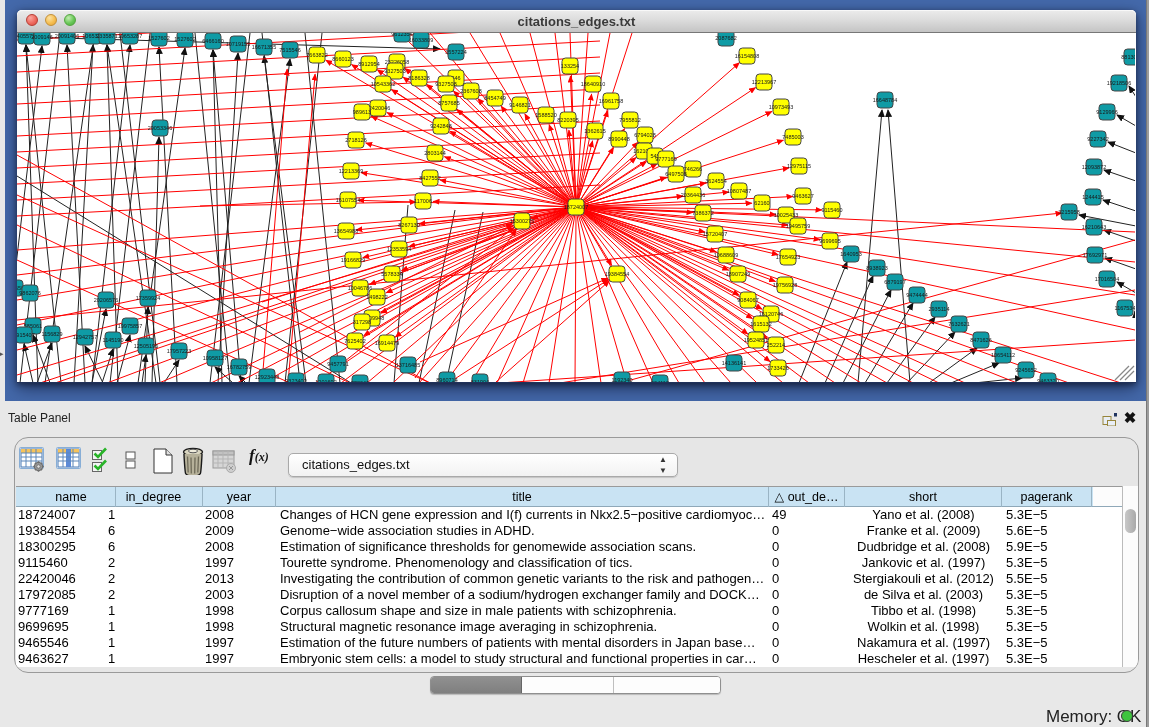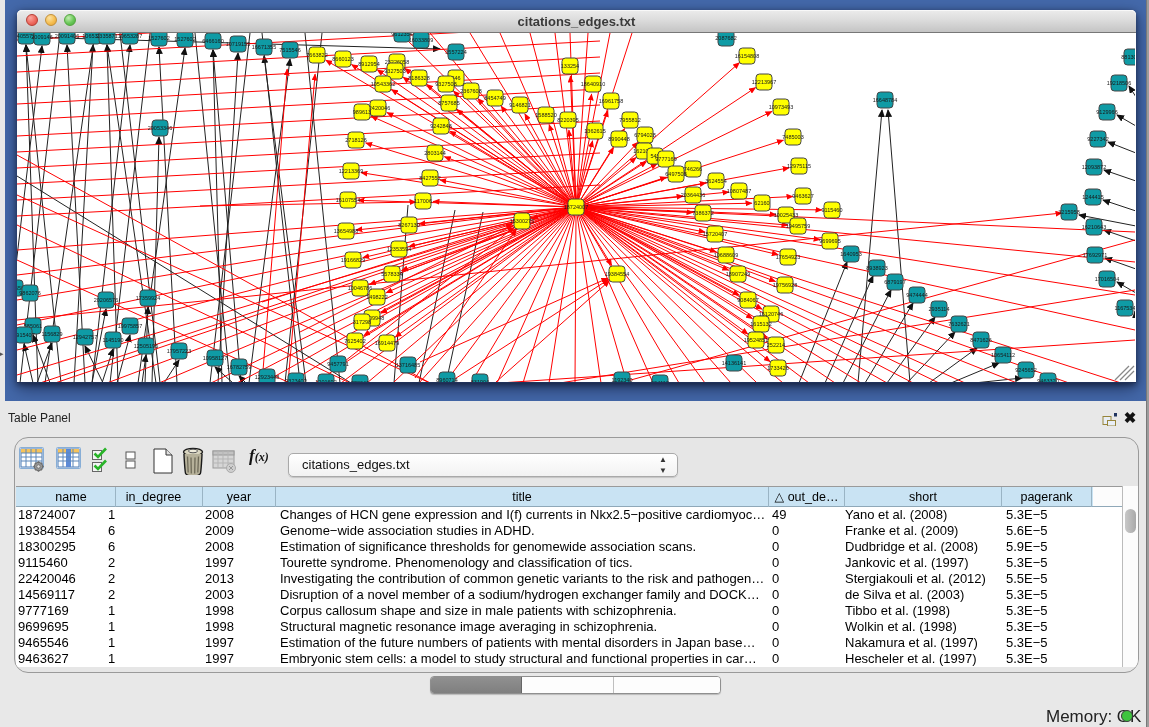--- a/index.html
+++ b/index.html
@@ -30,21 +30,21 @@
 #combo{position:absolute;left:273px;top:15px;width:390px;height:24px;background:linear-gradient(#fff,#f2f2f2);
  border:1px solid #a9a9a9;border-radius:5px;font-size:13px;color:#111;line-height:22px;padding-left:13px;
  box-shadow:0 1px 1px rgba(0,0,0,.15)}
 #combo .arrows{position:absolute;right:10px;top:0px;font-size:8px;line-height:11px;color:#333;text-align:center}
 #thead{position:absolute;left:1px;top:48px;width:1107px;height:21px;background:linear-gradient(90deg,#c9e3f3 0,#c9e3f3 1077px,#fcfcfc 1077px);border-top:1px solid #9a9a9a;border-bottom:1px solid #8fa8b8}
 #thead span{position:absolute;top:0;height:20px;line-height:20px;font-size:12.5px;color:#000;text-align:center;border-right:1px solid #9ab4c4}
 #tbody{position:absolute;left:1px;top:69px;width:1106px;height:160px;background:#fff;overflow:hidden}
 .trow{position:absolute;left:0;width:1106px;height:16px;font-size:13px;color:#000;white-space:nowrap}
 .trow span{position:absolute;top:0;height:16px;line-height:15px;overflow:hidden}
 .c1{left:2px;width:86px}.c2{left:92px;width:92px}.c3{left:189px;width:70px}
-.c4{left:264px;width:490px}.c5{left:756px;width:72px}.c6{left:829px;width:157px;text-align:left}
+.c4{left:264px;width:490px}.c5{left:756px;width:72px}.c6{left:829px;width:157px;text-align:center}
 .c7{left:990px;width:88px}
 #vscroll{position:absolute;left:1107px;top:48px;width:17px;height:181px;background:#fcfcfc;border-left:1px solid #bbb}
 #vthumb{position:absolute;left:2px;top:23px;width:11px;height:24px;background:linear-gradient(90deg,#c8c8c8,#a9a9a9);border-radius:6px}
 #tabs{position:absolute;left:430px;top:275px;height:18px;display:flex;border:1px solid #8f8f8f;border-radius:4px;overflow:hidden;background:#fff;box-shadow:0 1px 1px rgba(0,0,0,.2)}
 #tabs div{height:100%;line-height:17px;font-size:13px;padding:16px 12px;color:#111;background:#fdfdfd;border-right:1px solid #bfbfbf}
 #tabs div.sel{background:linear-gradient(#909090,#6e6e6e);color:#e6e6e6;border-right:1px solid #666}
 #tabs div:last-child{border-right:none}
 #memory{position:absolute;left:1046px;top:309px;font-size:17px;color:#222;line-height:13px}
 #memdot{position:absolute;left:1121px;top:309px;width:12px;height:12px;border-radius:50%;background:#3ec43e;border:1.5px solid #3a3a3a}
 svg text{font-family:"Liberation Sans",sans-serif}
@@ -693,21 +693,21 @@
         <div class="trow" style="top:64px">
           <span class="c1">22420046</span>
           <span class="c2">2</span>
           <span class="c3">2013</span>
           <span class="c4">Investigating the contribution of common genetic variants to the risk and pathogen…</span>
           <span class="c5">0</span>
           <span class="c6">Stergiakouli et al. (2012)</span>
           <span class="c7">5.5E−5</span>
         </div>
         <div class="trow" style="top:80px">
-          <span class="c1">14569117</span>
+          <span class="c1">17972085</span>
           <span class="c2">2</span>
           <span class="c3">2003</span>
           <span class="c4">Disruption of a novel member of a sodium/hydrogen exchanger family and DOCK…</span>
           <span class="c5">0</span>
           <span class="c6">de Silva et al. (2003)</span>
           <span class="c7">5.3E−5</span>
         </div>
         <div class="trow" style="top:96px">
           <span class="c1">9777169</span>
           <span class="c2">1</span>

